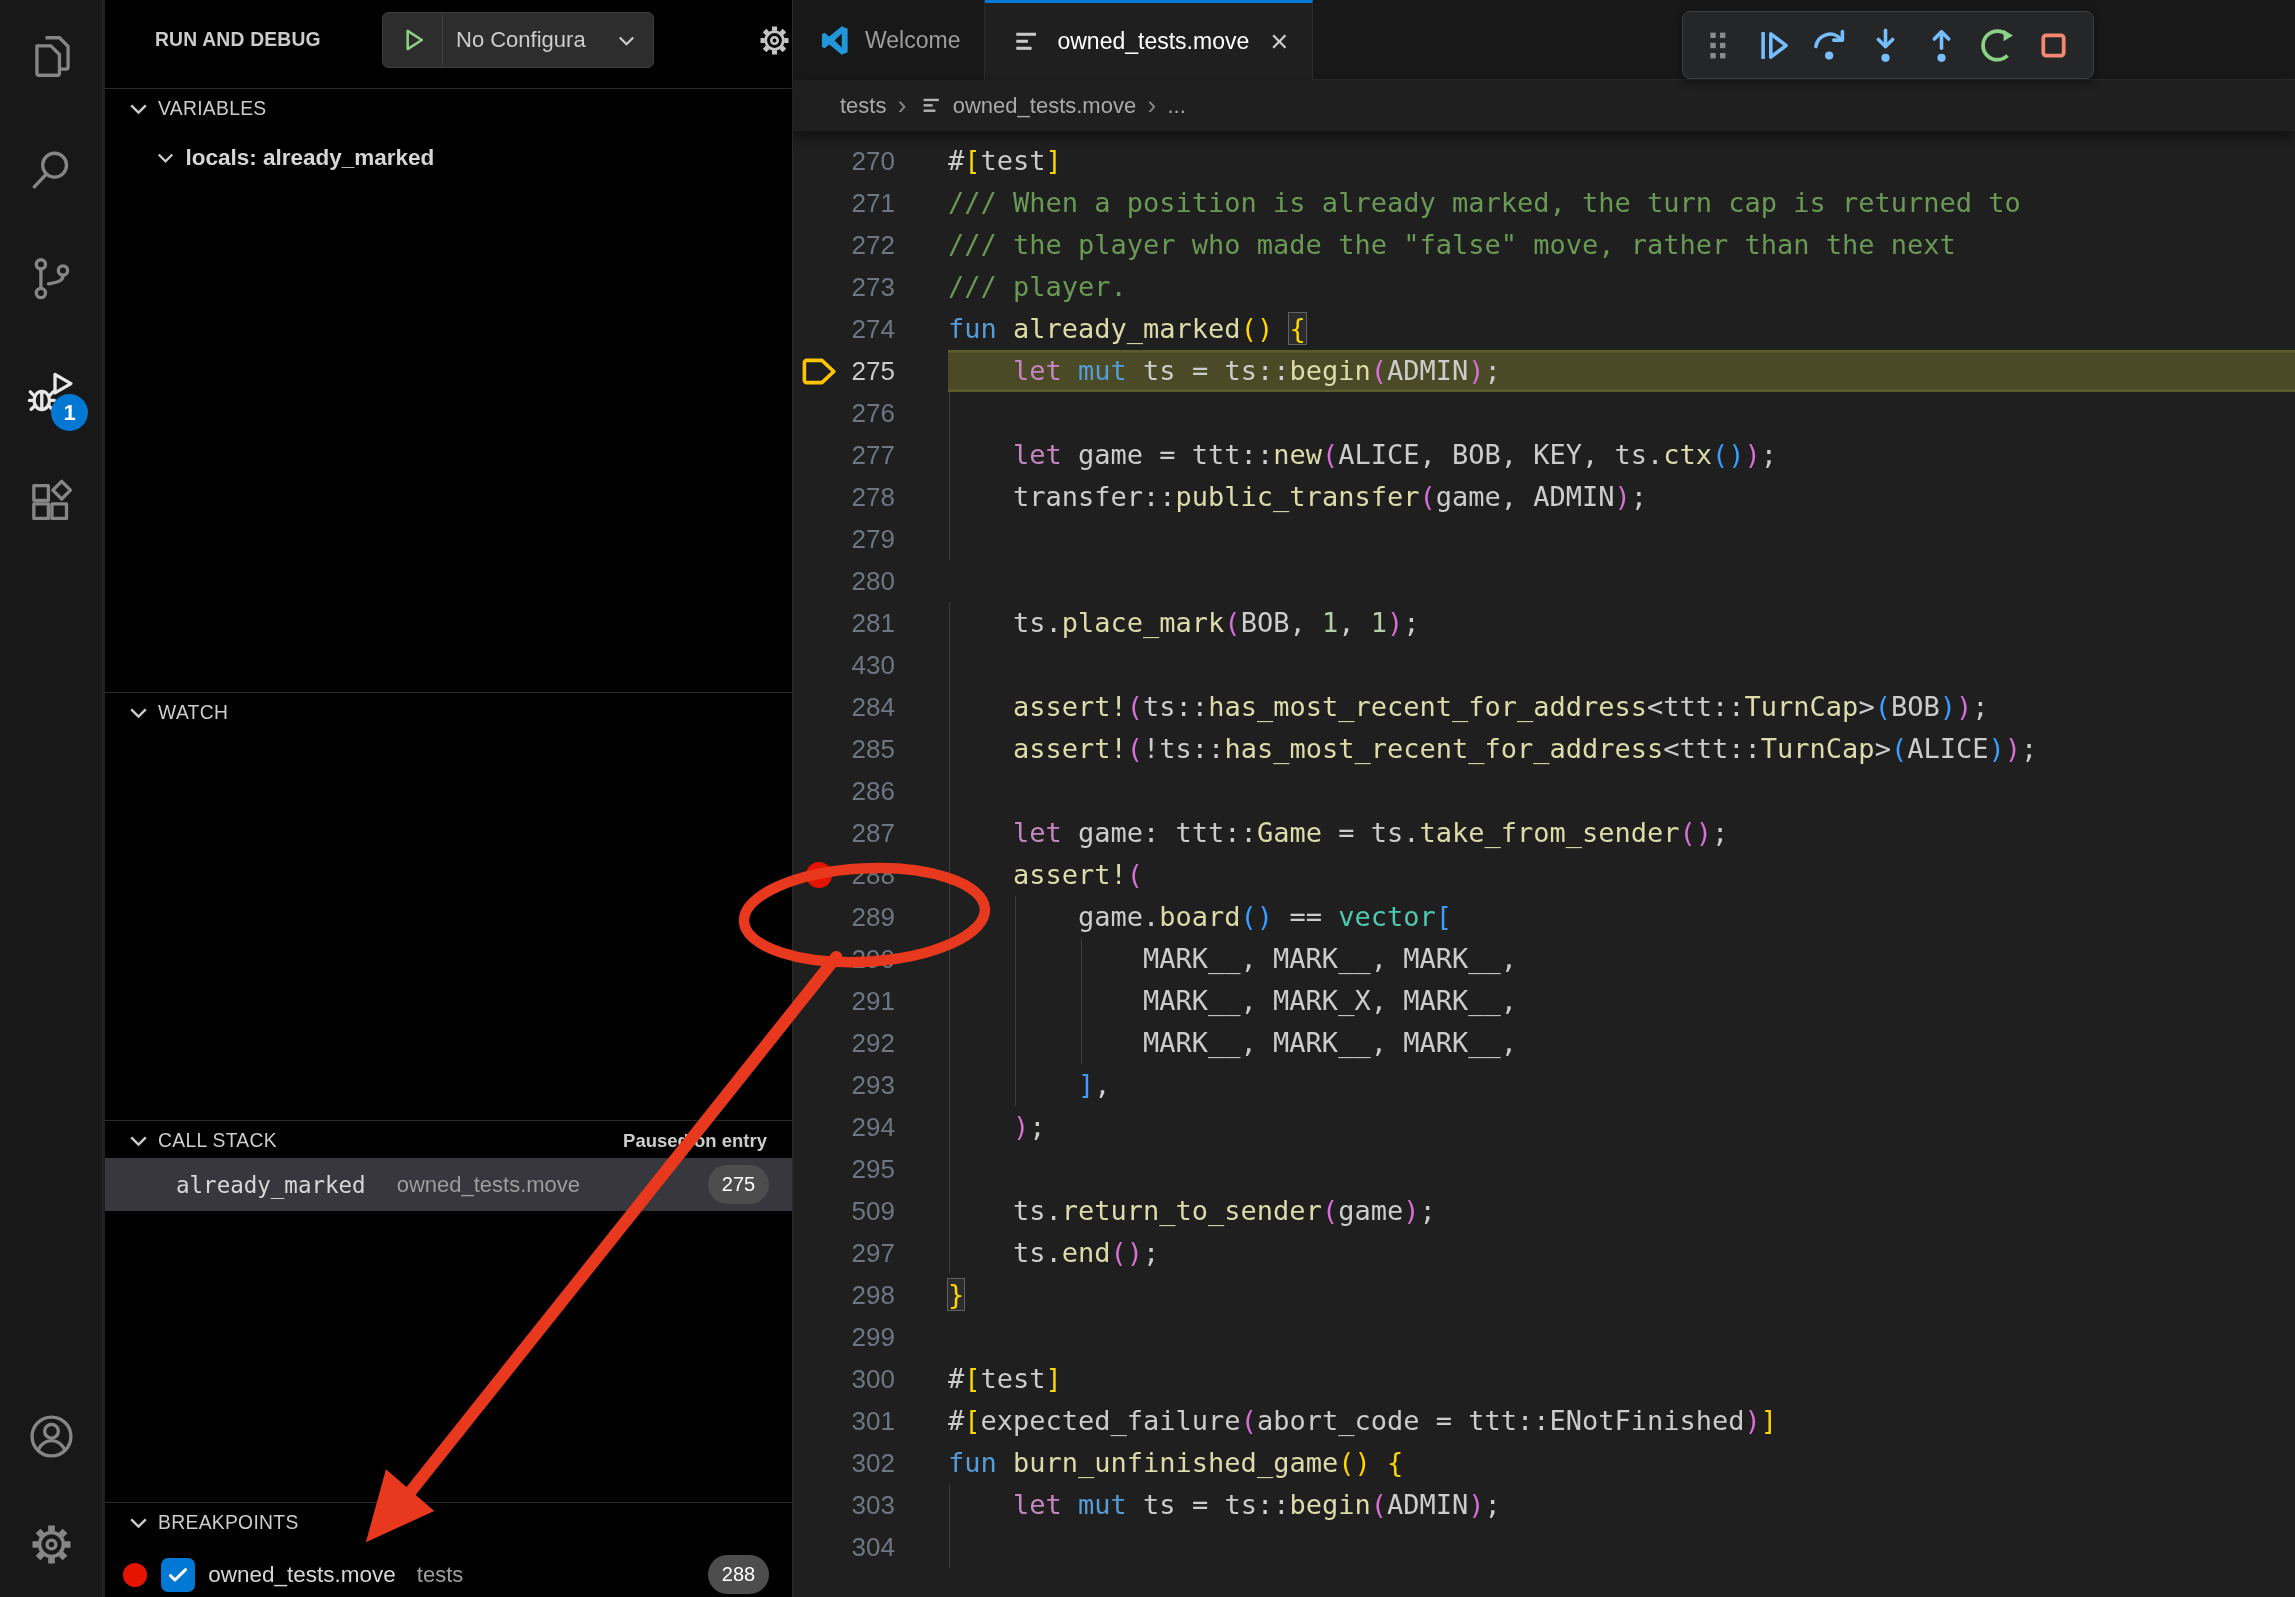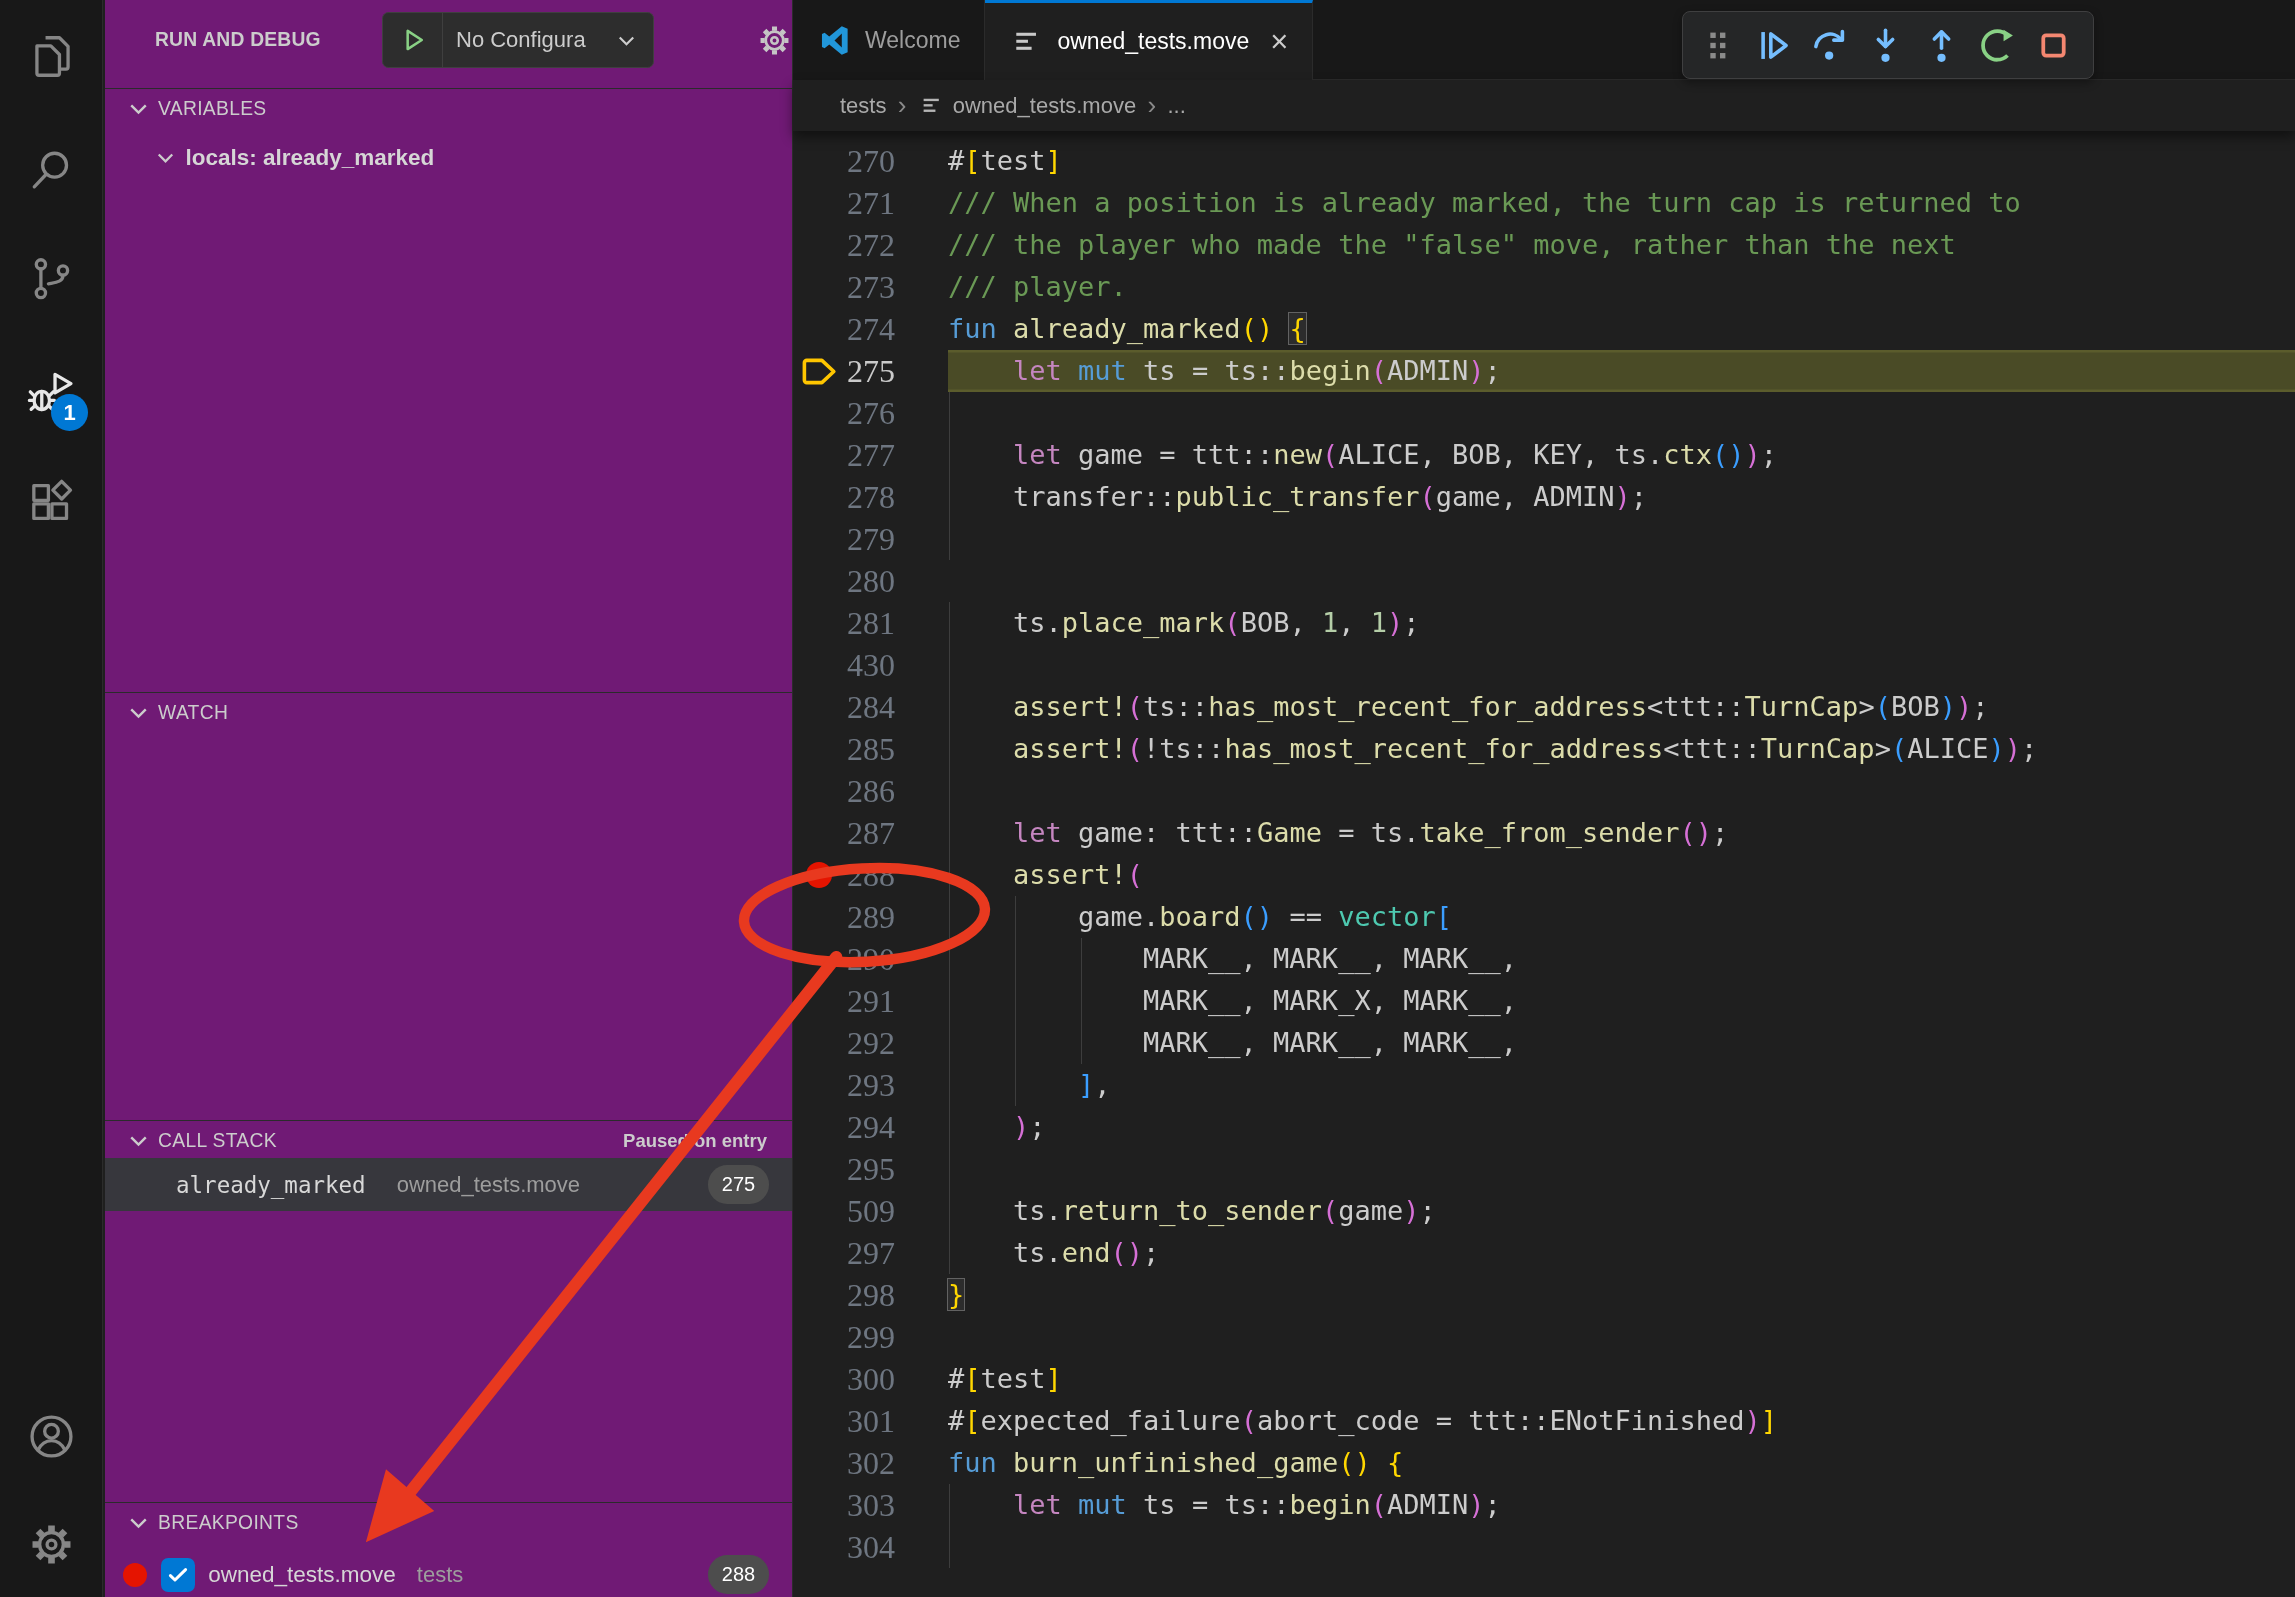--- a/index.html
+++ b/index.html
@@ -11,21 +11,21 @@
   .activitybar { position:absolute; left:0; top:0; width:103px; height:1597px;
     background:#181818; border-right:1.6px solid #2b2b2b; }
   .ab-icon { position:absolute; left:25px; width:53px; height:53px; color:#868686; }
   .ab-icon svg { width:53px; height:53px; display:block; }
   .ab-icon.active { color:#e7e7e7; }
   .ab-badge { position:absolute; left:51px; top:394px; width:37px; height:37px;
     background:#0078d4; border-radius:50%; color:#fff; font-size:22px; font-weight:bold;
     display:flex; align-items:center; justify-content:center; z-index:3; }
 
   
-  .sidebar { position:absolute; left:105px; top:0; width:688px; height:1597px; background:#701a75; }
+  .sidebar { position:absolute; left:105px; top:0; width:688px; height:1597px; background:#000000; }
   .sb-headerbar { position:absolute; left:0; top:0; width:100%; height:80px; }
   .sb-title { position:absolute; left:50px; top:0; height:80px; display:flex; align-items:center;
     font-size:19.3px; font-weight:bold; color:#cccccc; letter-spacing:0.2px; }
   .cfg { position:absolute; left:277px; top:12px; width:272px; height:56px; background:#2d2d2d;
     border:0.8px solid #3f3f3f; border-radius:6.4px; display:flex; align-items:center; overflow:hidden; }
   .cfg-play { width:60px; height:100%; display:flex; align-items:center; justify-content:center;
     border-right:0.8px solid #3f3f3f; }
   .cfg-label { flex:1; padding-left:13px; font-size:22px; color:#cccccc; white-space:nowrap; overflow:hidden; }
   .cfg-chev { width:40px; color:#cccccc; display:flex; align-items:center; }
   .sb-gear { position:absolute; left:650px; top:21px; width:39px; height:39px; color:#c5c5c5; }
@@ -74,22 +74,22 @@
   .breadcrumbs { position:absolute; left:0; top:80px; width:100%; height:51px; background:#1f1f1f;
     display:flex; align-items:center; box-shadow:0 6.4px 11.3px rgba(0,0,0,.45); z-index:2; }
   .bc-item { font-size:22px; color:#a9a9a9; }
   .bc-sep { font-size:26px; color:#8a8a8a; margin:0 11.3px; }
   .bc-icon { width:27px; height:27px; margin-right:8px; }
   .breadcrumbs .pad { width:47px; }
 
   .codearea { position:absolute; left:0; top:132px; width:100%; height:1465px; padding-top:8px; z-index:1; }
   .line { display:flex; height:42px; }
   .glyph { width:52px; display:flex; align-items:center; justify-content:center; flex:0 0 52px; }
-  .num { width:50px; flex:0 0 50px; text-align:right; font-family:Liberation Serif, serif;
-    font-size:32px; color:#6e7681; line-height:42px; }
+  .num { width:50px; flex:0 0 50px; text-align:right; font-family:Liberation Sans, sans-serif;
+    font-size:26px; color:#6e7681; line-height:42px; }
   .num.cur { color:#cacaca; }
   .spacer { width:53px; flex:0 0 53px; }
   .code { flex:1; position:relative; font-family:"DejaVu Sans Mono", monospace; font-size:27px;
     line-height:42px; white-space:pre; color:#cccccc; }
   .code.cur { background:#4a4b26; box-shadow:inset 0 2.4px 0 #5b5c2c, inset 0 -2.4px 0 #5b5c2c; }
   .ig { position:absolute; top:0; bottom:0; width:1.3px; background:#3d3d3d; }
   .bpdot { width:26px; height:26px; border-radius:50%; background:#e51400; }
   .ptr { width:35px; height:29px; }
 
   .d{color:#cccccc} .c{color:#6a9955} .k{color:#569cd6} .ctl{color:#c586c0}

